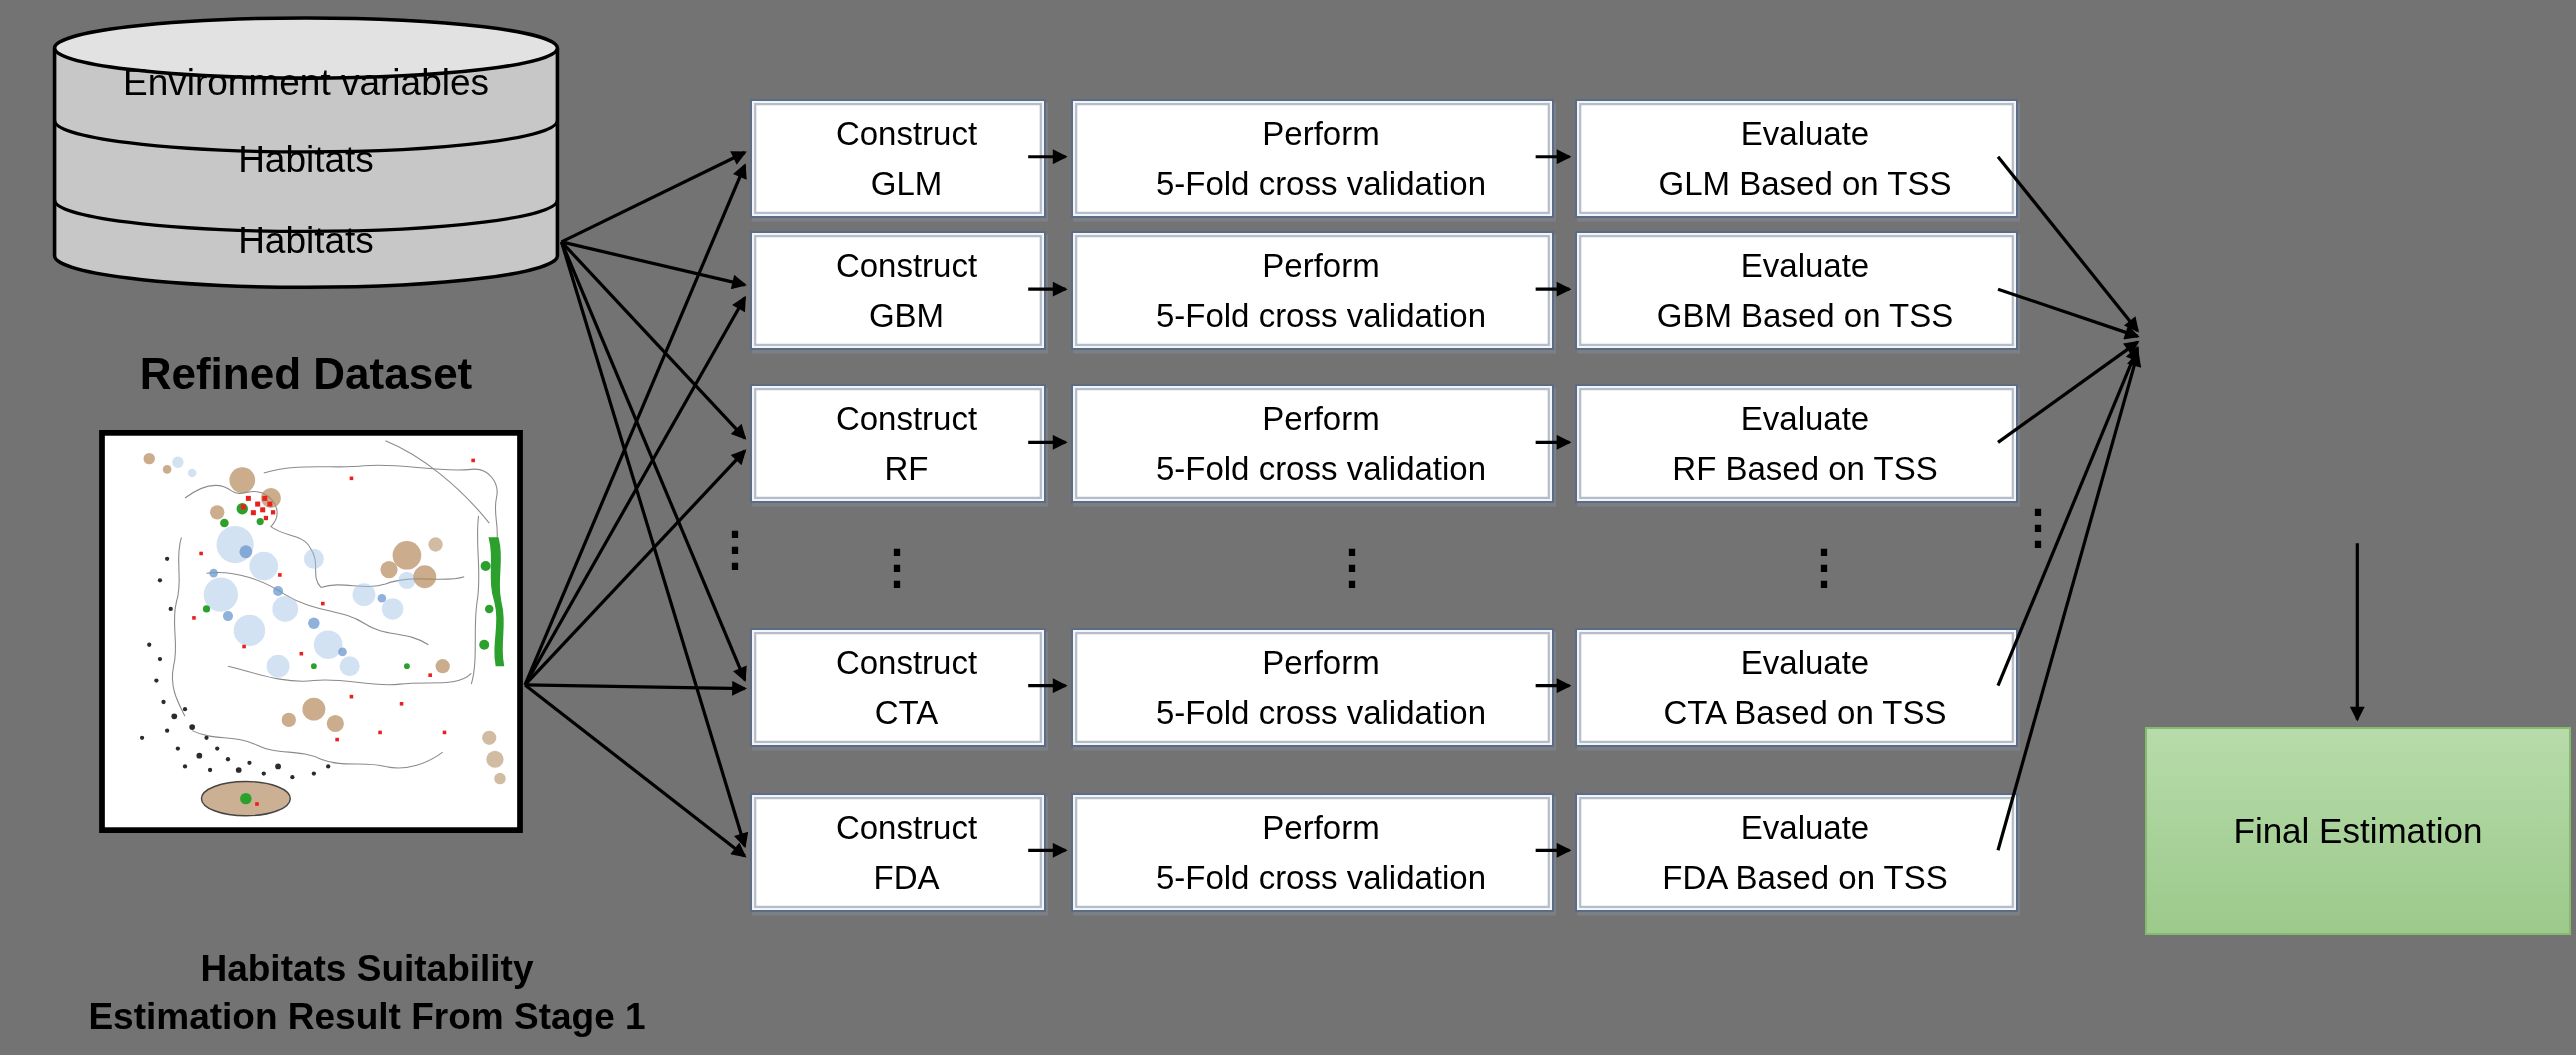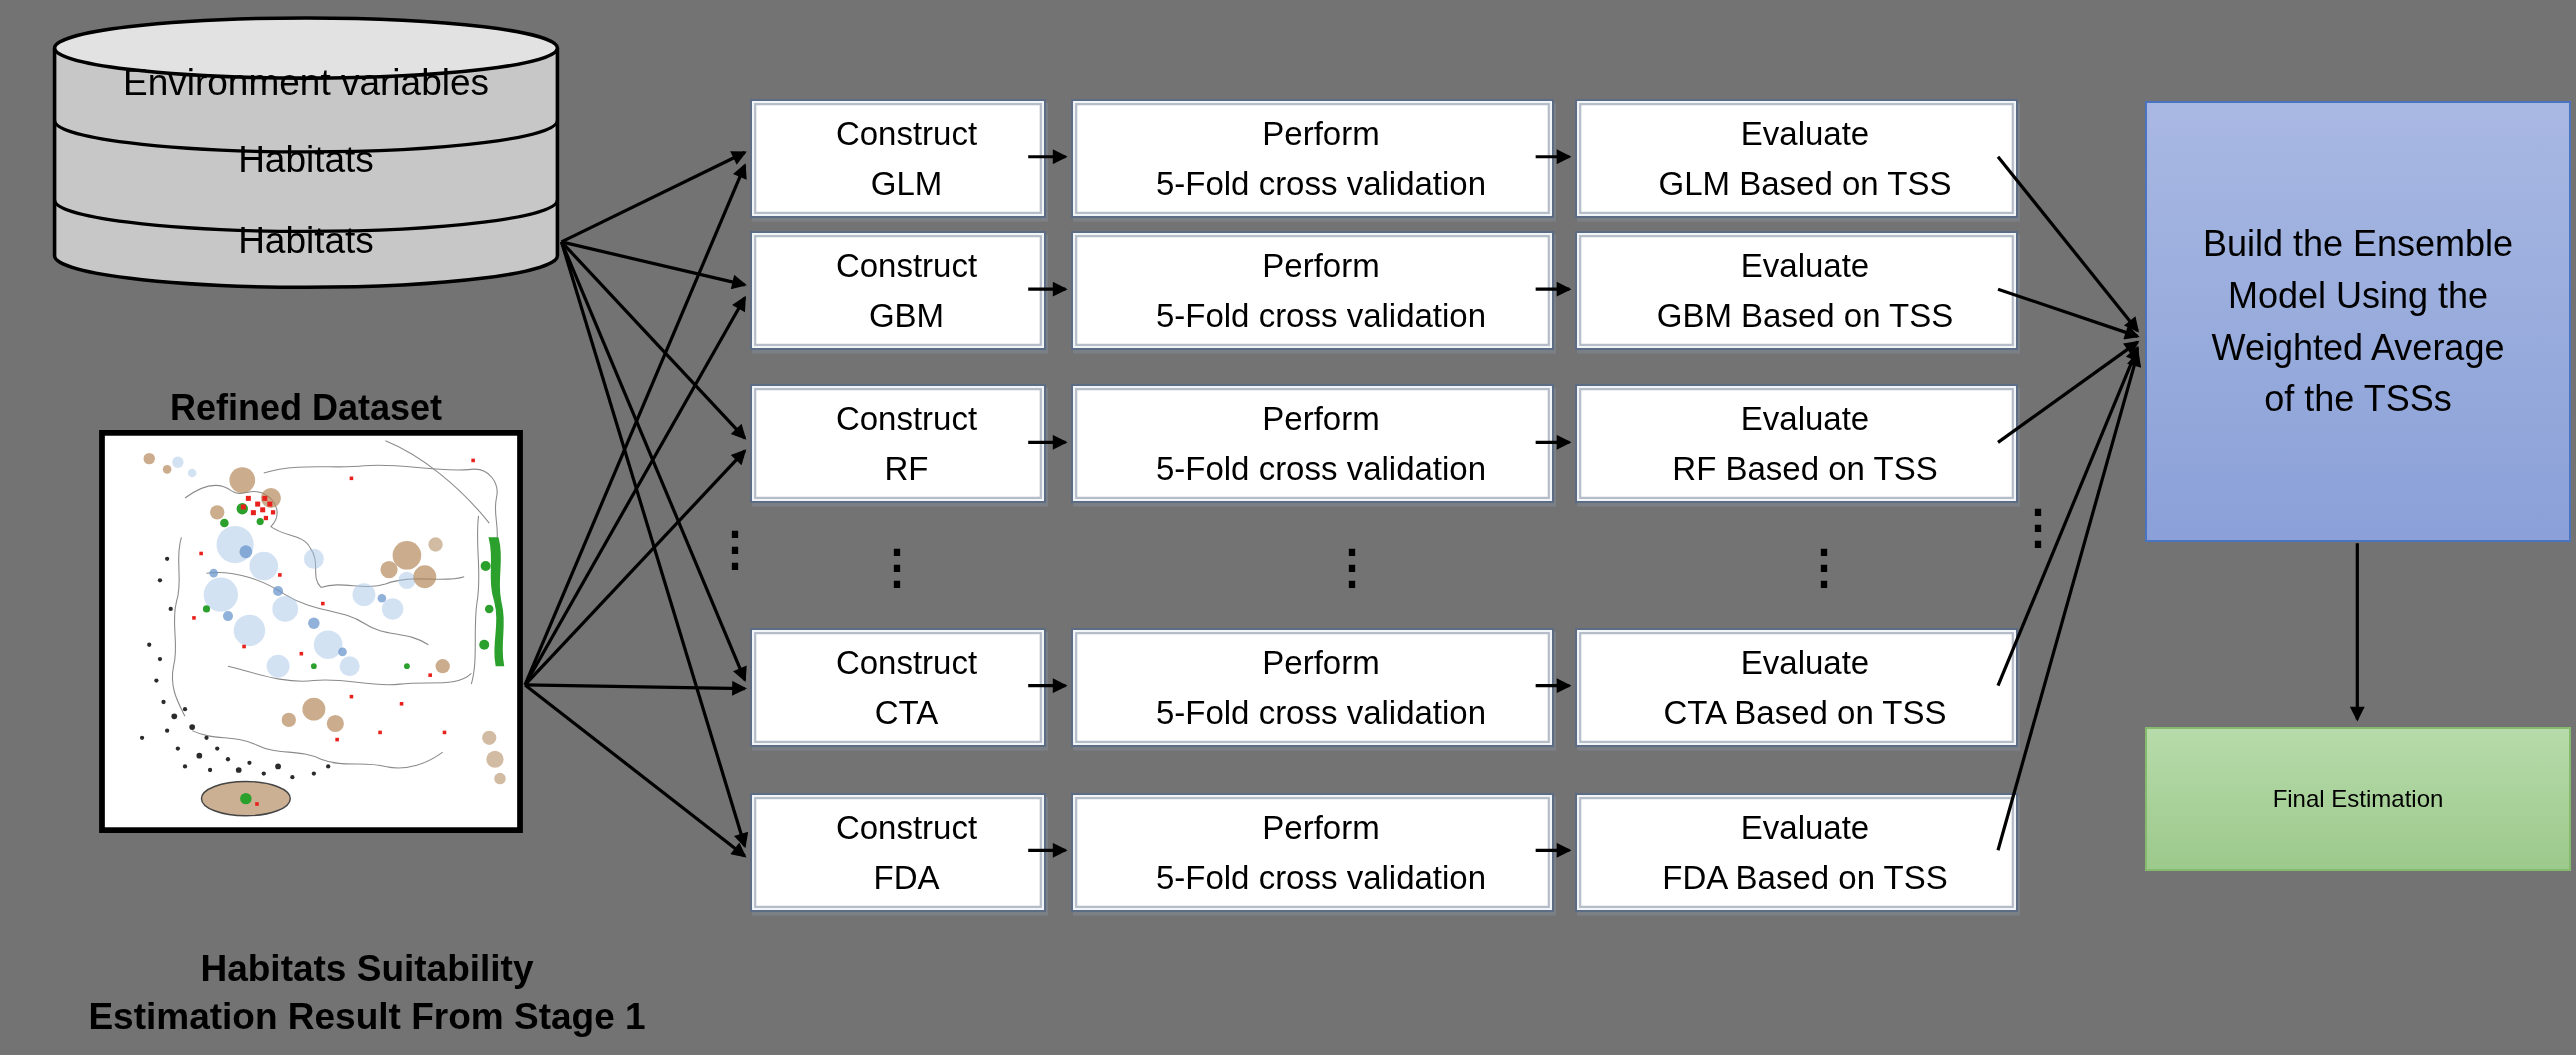--- a/index.html
+++ b/index.html
@@ -25,35 +25,35 @@
   .row-4{top:793px;height:115px;}
   
   .panel-ensemble{
     position:absolute;left:2145px;top:101px;width:426px;height:441px;
     background:linear-gradient(to bottom,#a9b8e3 0%,#97abdc 55%,#8ba0d8 100%);
     border:2.1px solid #4a73c0;box-sizing:border-box;
     display:flex;align-items:center;justify-content:center;text-align:center;
     font-size:36px;line-height:1.44;white-space:pre-line;
   }
   .panel-final{
-    position:absolute;left:2145px;top:727px;width:426px;height:144px;
+    position:absolute;left:2145px;top:727px;width:426px;height:208px;
     background:linear-gradient(to bottom,#b7dbaa 0%,#a8d199 55%,#9cc98c 100%);
     border:2.1px solid #86bb6d;box-sizing:border-box;
     display:flex;align-items:center;justify-content:center;text-align:center;
-    font-size:24px;white-space:pre-line;
+    font-size:35px;white-space:pre-line;
   }
   
   .cyl-label{
     position:absolute;left:51px;width:510px;height:40px;line-height:40px;
     text-align:center;font-size:37px;
   }
   .caption{
     position:absolute;text-align:center;font-weight:bold;color:#000;
   }
-  .caption-dataset{left:51px;top:386px;width:510px;font-size:36px;line-height:1.2;text-align:center;}
+  .caption-dataset{left:51px;top:348px;width:510px;font-size:44px;line-height:1.2;text-align:center;}
   .caption-map{left:16px;top:945px;width:702px;font-size:37px;line-height:1.31;white-space:pre-line;}
   
   .vdots{
     position:absolute;transform:translate(-50%,-50%);
     font-size:47px;font-weight:bold;line-height:1;letter-spacing:0;
   }
   svg.layer{position:absolute;pointer-events:none;}
 </style>
 </head>
 <body>
@@ -244,24 +244,20 @@
 5-Fold cross validation</div>
   <div class="step-box col-evaluate  row-4">Evaluate
 FDA Based on TSS</div>
 
   <div class="vdots" style="left:735px;top:548px;">⋮</div>
   <div class="vdots" style="left:897px;top:566px;">⋮</div>
   <div class="vdots" style="left:1352px;top:566px;">⋮</div>
   <div class="vdots" style="left:1824px;top:566px;">⋮</div>
   <div class="vdots" style="left:2038px;top:526px;">⋮</div>
 
-  <div class="panel-ensemble">Build the Ensemble
-Model Using the
-Weighted Average
-of the TSSs</div>
   <div class="panel-final">Final Estimation</div>
 
   <svg class="layer" style="left:0;top:0;" width="2576" height="1055" viewBox="0 0 3598 1474">
     <defs>
       <marker id="ah" viewBox="0 0 10 10" refX="8.5" refY="5" markerWidth="5.5" markerHeight="4.6" orient="auto-start-reverse">
         <path d="M0,0 L10,5 L0,10 z" fill="#000"></path>
       </marker>
     </defs>
     <g stroke="#000" stroke-width="4.5" fill="none">
 

